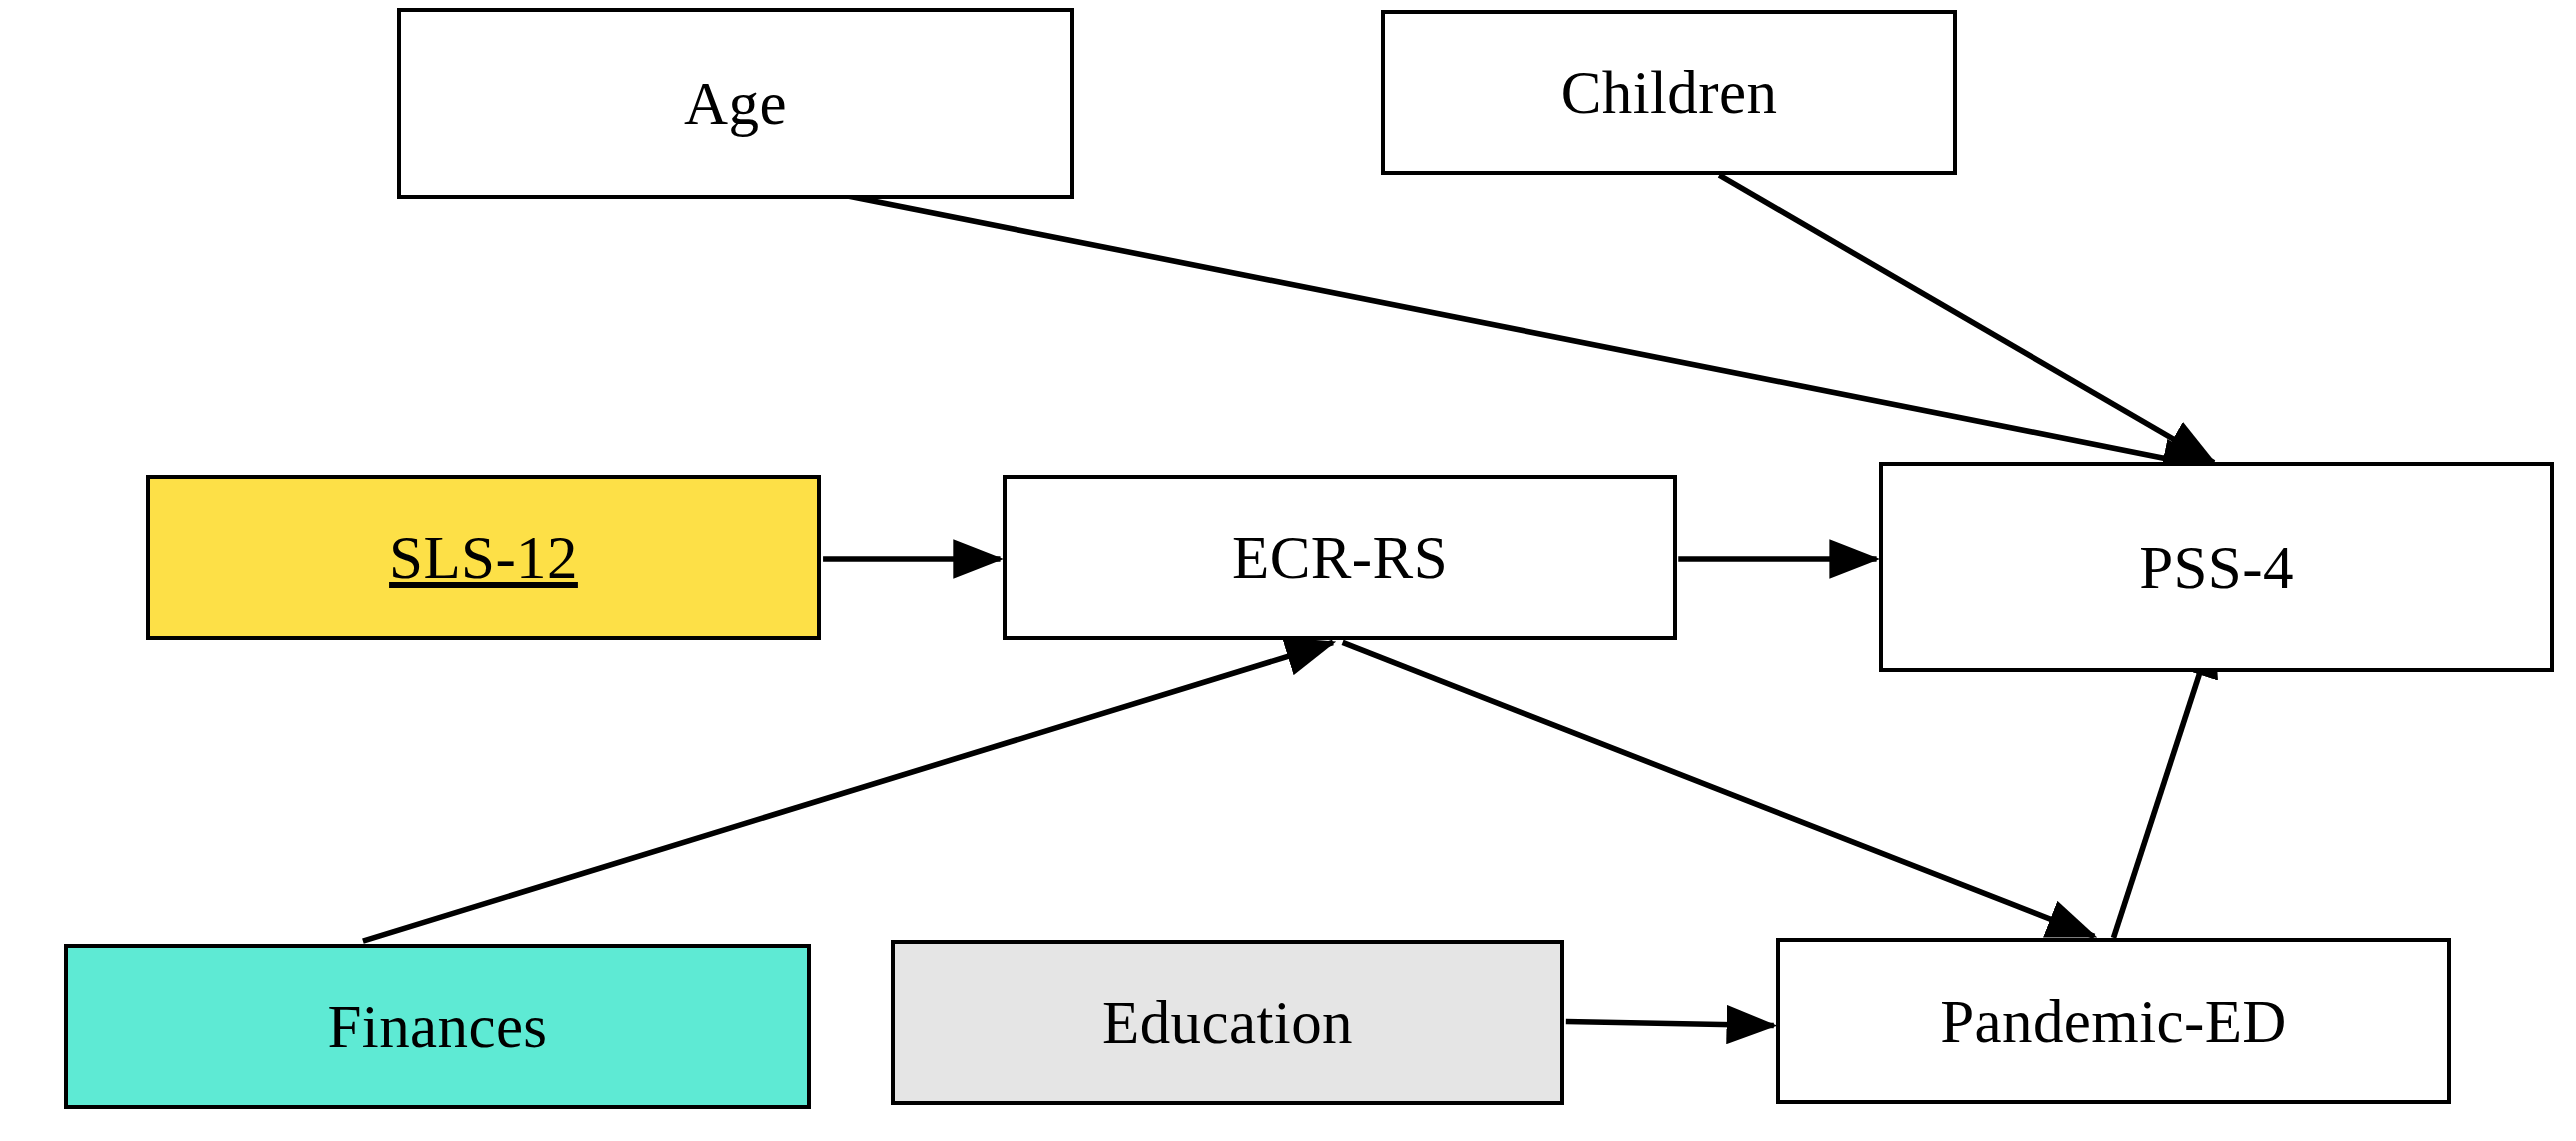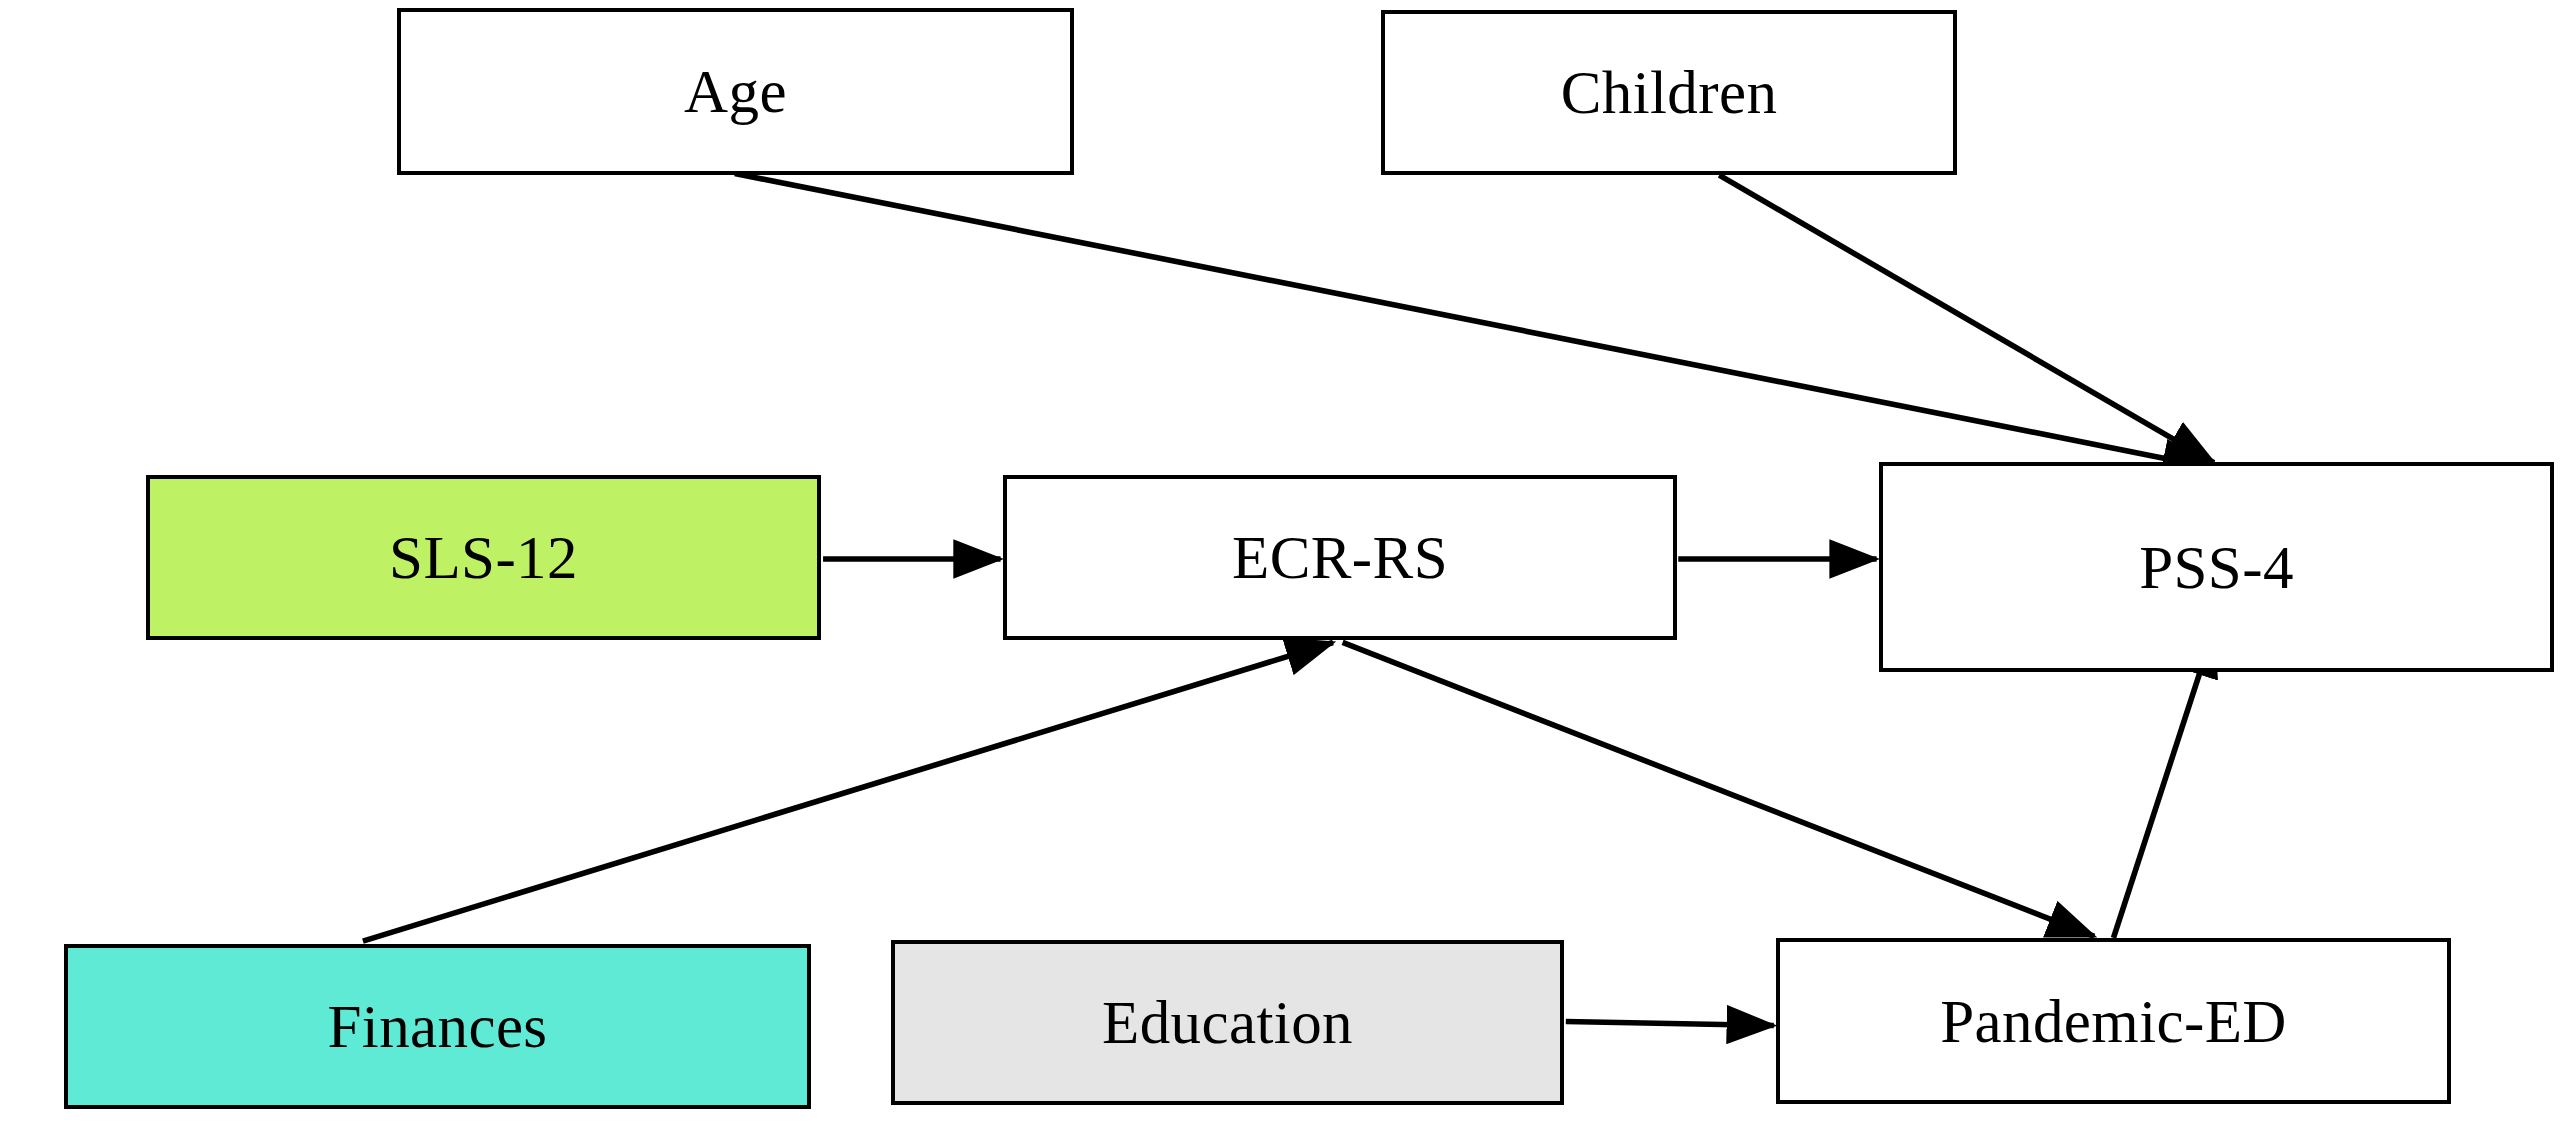--- a/index.html
+++ b/index.html
@@ -57,27 +57,27 @@
         <line x1="2141" y1="218" x2="2757" y2="576" marker-end="url(#arrowhead)" stroke="#000000"></line>
         <line x1="1025" y1="696" x2="1246" y2="696" marker-end="url(#arrowhead)" stroke="#000000"></line>
         <line x1="2090" y1="696" x2="2337" y2="696" marker-end="url(#arrowhead)" stroke="#000000"></line>
         <line x1="452" y1="1172" x2="1660" y2="800" marker-end="url(#arrowhead)" stroke="#000000"></line>
         <line x1="1672" y1="800" x2="2608" y2="1166" marker-end="url(#arrowhead)" stroke="#000000"></line>
         <line x1="1950" y1="1272" x2="2209" y2="1277" marker-end="url(#arrowhead)" stroke="#000000"></line>
         <line x1="2632" y1="1168" x2="2757" y2="784" marker-end="url(#arrowhead)" stroke="#000000"></line>
       </g>
   </svg>
 
-  <div class="node-box" style="left: 397px; top: 8px; width: 677px; height: 167px; border-color: rgb(0, 0, 0); background: rgb(255, 255, 255);">
+  <div class="node-box" style="left: 397px; top: 8px; width: 677px; height: 191px; border-color: rgb(0, 0, 0); background: rgb(255, 255, 255);">
     <span class="node-label">Age</span>
   </div>
   <div class="node-box" style="left: 1381px; top: 9.6px; width: 576px; height: 165px; border-color: rgb(0, 0, 0); background: rgb(255, 255, 255);">
     <span class="node-label">Children</span>
   </div>
-  <div class="node-box" style="left: 146px; top: 475px; width: 675px; height: 165px; border-color: rgb(0, 0, 0); background: #bef264;">
+  <div class="node-box" style="left: 146px; top: 475px; width: 675px; height: 165px; border-color: rgb(0, 0, 0); background: #fde047; text-decoration: underline;">
     <span class="node-label">SLS-12</span>
   </div>
   <div class="node-box" style="left: 1003px; top: 475px; width: 674px; height: 165px; border-color: rgb(0, 0, 0); background: rgb(255, 255, 255); text-align: center;">
     <span class="node-label">ECR-RS</span>
   </div>
   <div class="node-box" style="left: 1879px; top: 462px; width: 675px; height: 210px; border-color: rgb(0, 0, 0); background: rgb(255, 255, 255);">
     <span class="node-label">PSS-4</span>
   </div>
   <div class="node-box" style="left: 16px; top: 944px; width: 747px; height: 165px; border-color: rgb(0, 0, 0); background: #5eead4; margin-left: 48px;">
     <span class="node-label">Finances</span>

